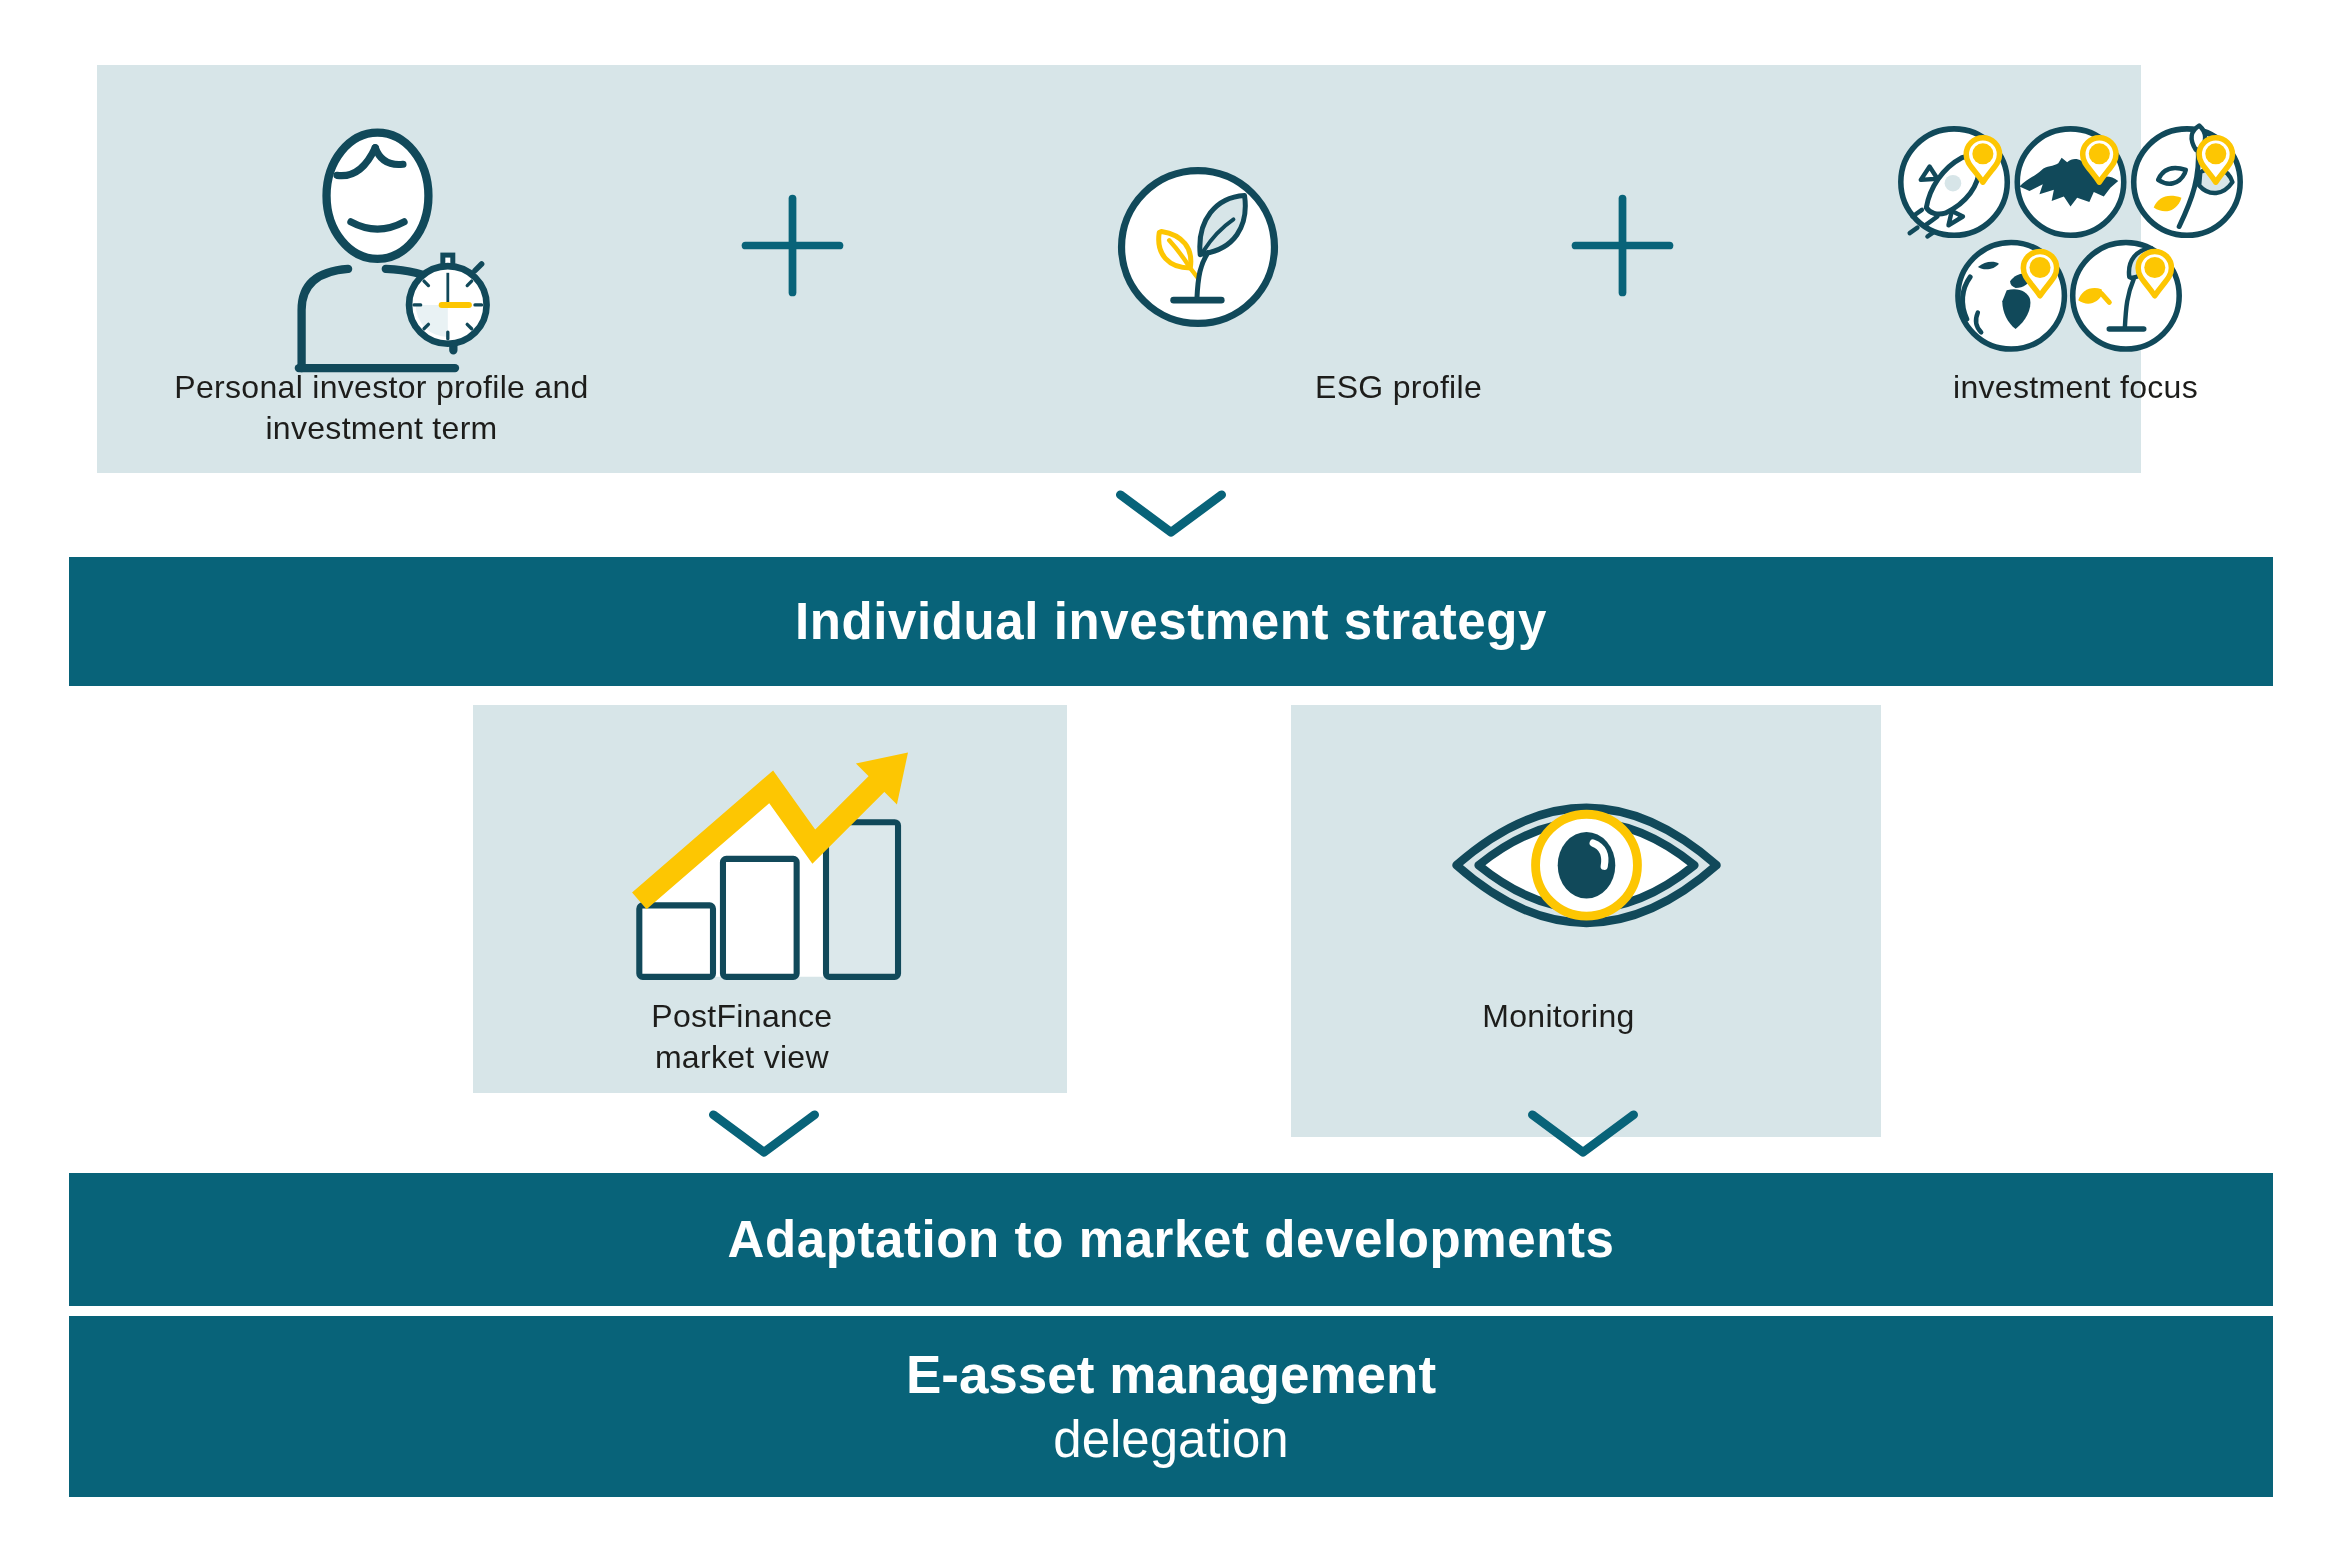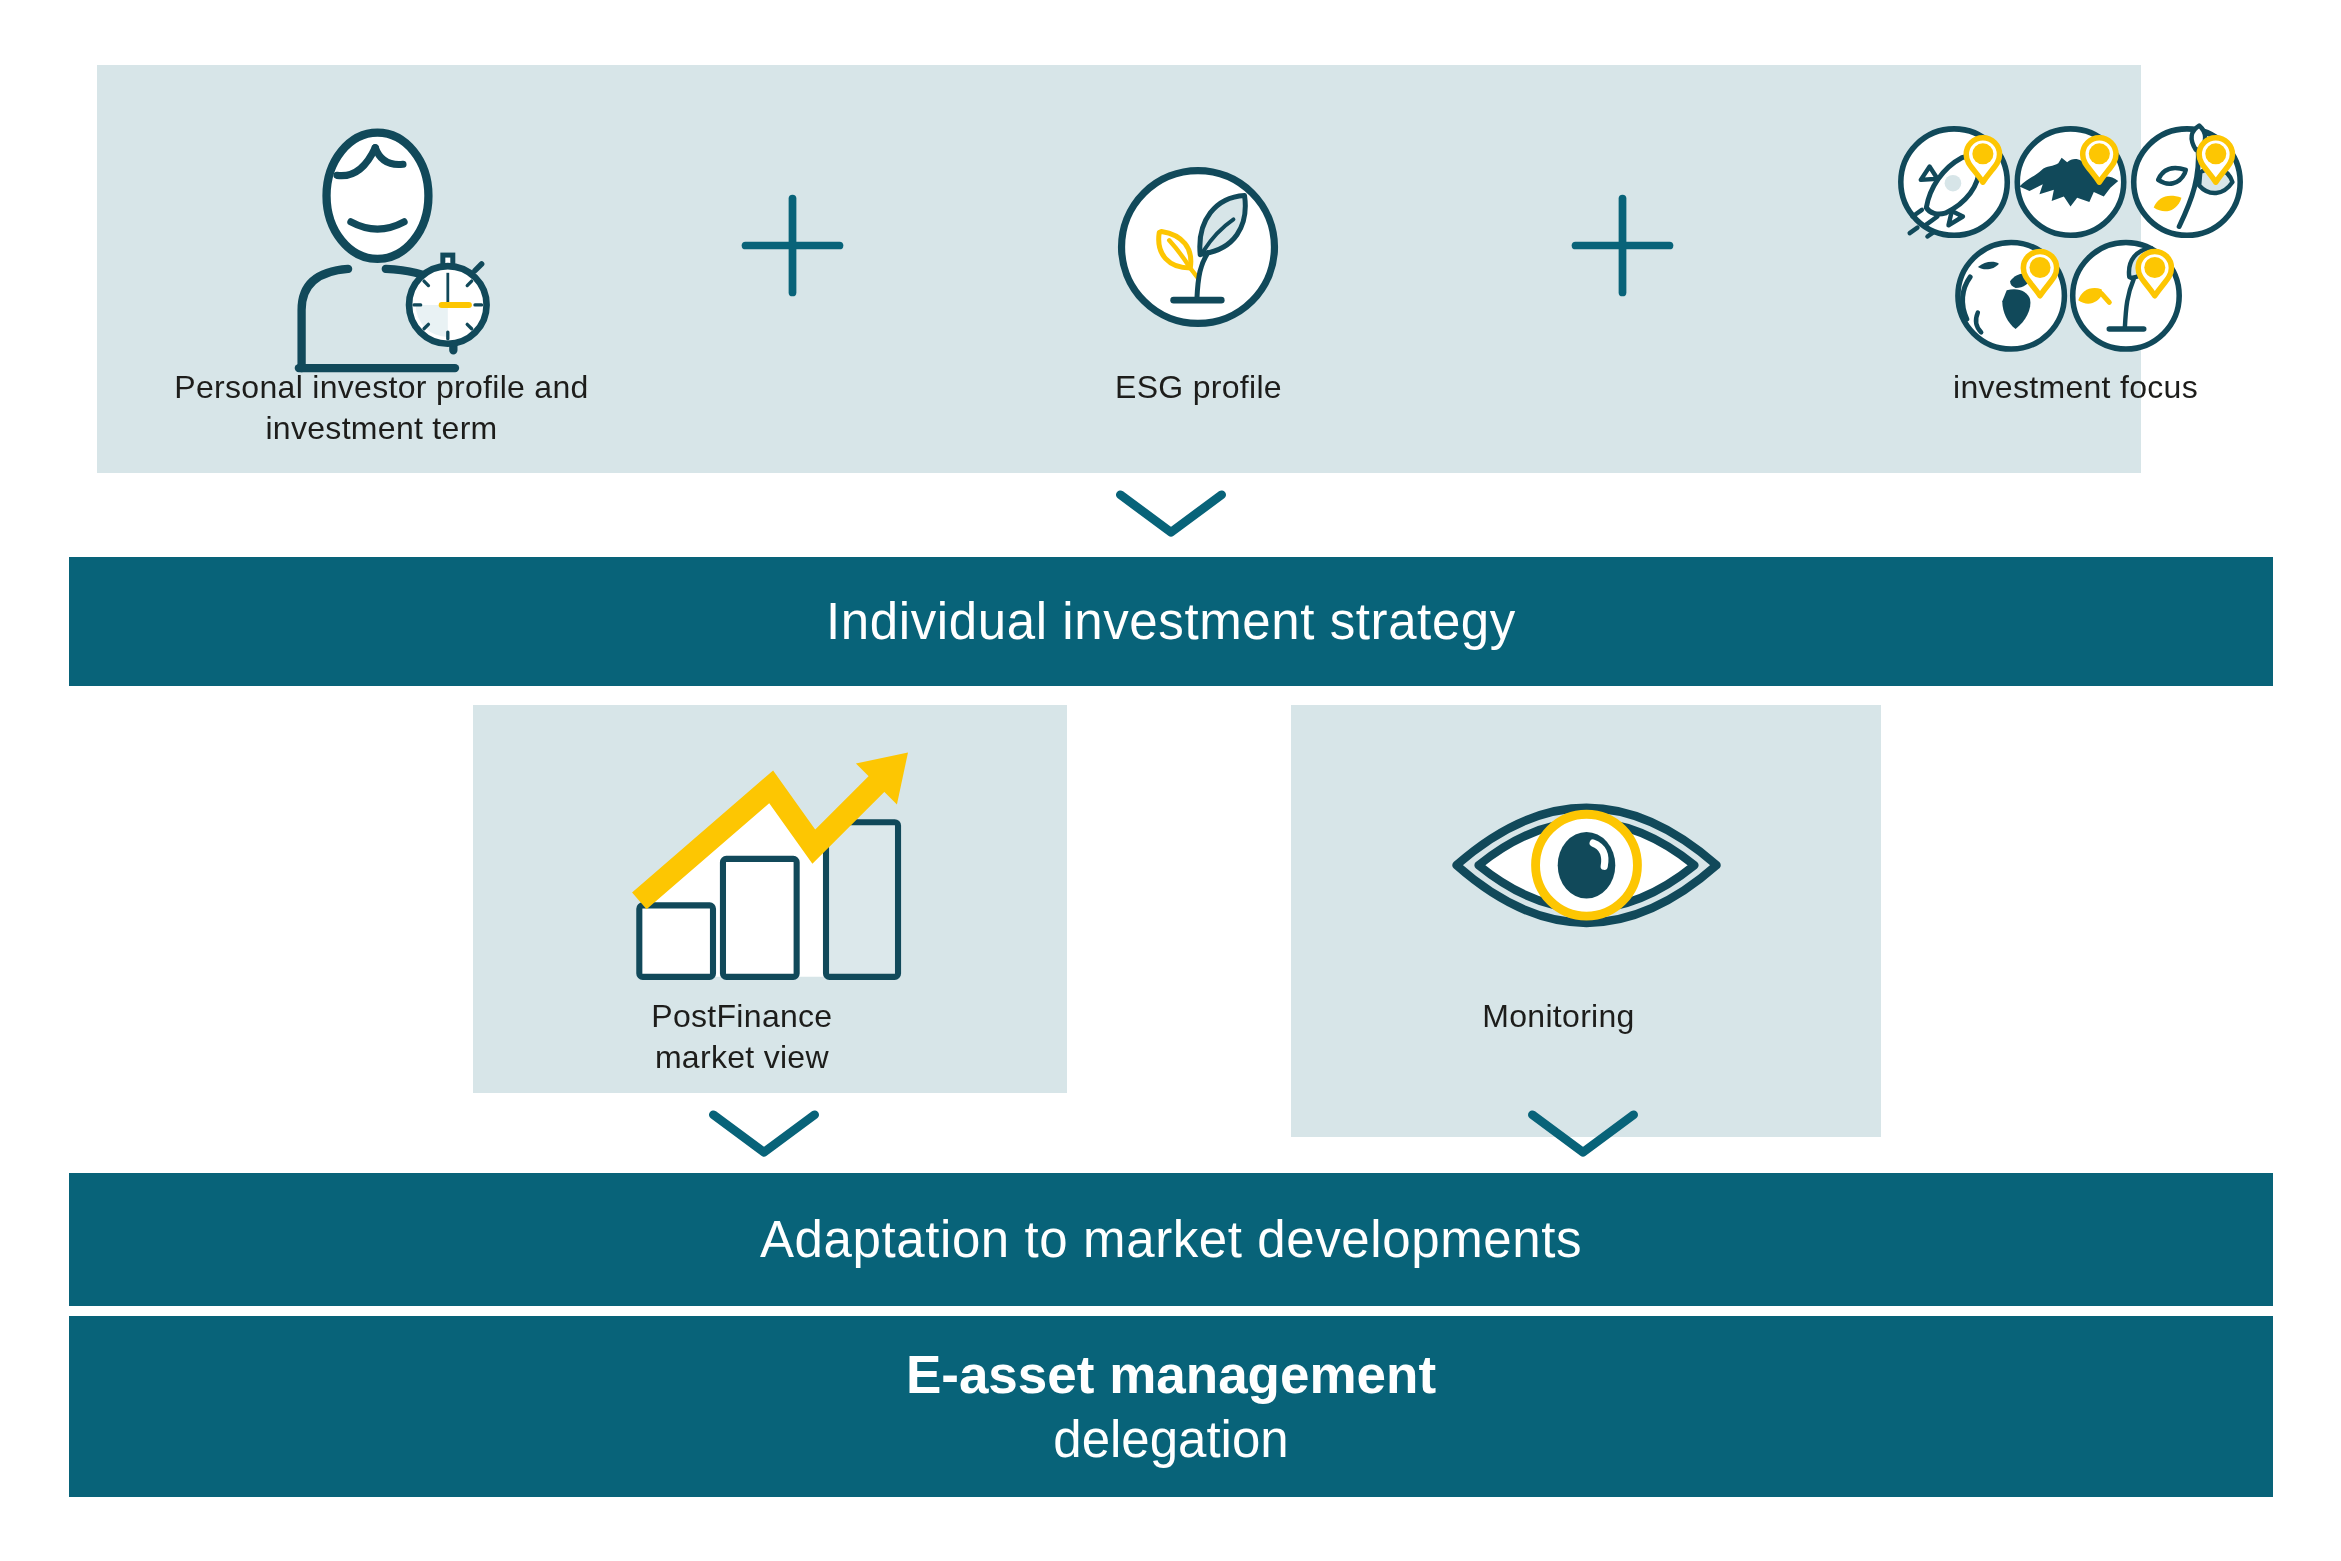--- a/index.html
+++ b/index.html
@@ -12,21 +12,21 @@
   html,body{margin:0;padding:0;background:#fff;}
   .page{position:relative;width:2342px;height:1561px;background:#ffffff;
         font-family:"Liberation Sans", sans-serif;overflow:hidden;}
   .panel{position:absolute;background:var(--panel);}
   .abs{position:absolute;}
   .label{position:absolute;width:499px;text-align:center;font-size:32px;
          line-height:41px;color:var(--text);letter-spacing:0.3px;}
   .label span{display:block;}
   .band{position:absolute;left:69px;width:2204px;background:var(--teal);
         display:flex;align-items:center;justify-content:center;color:#ffffff;}
-  .band-title{font-size:51px;letter-spacing:0.6px;font-weight:400;}
+  .band-title{font-size:51px;letter-spacing:0.6px;font-weight:700;}
   .deleg{flex-direction:column;}
   .deleg .l1{font-size:53px;font-weight:bold;line-height:65px;}
   .deleg .l2{font-size:51px;font-weight:400;line-height:65px;}
   svg{display:block;}
 </style>
 </head>
 <body>
 
 <div class="page">
 
@@ -69,21 +69,21 @@
     <svg class="abs" style="left:1019px;top:100px;" width="164" height="164" viewBox="0 0 296 296">
       <circle cx="148" cy="148" r="138" fill="#ffffff" stroke="#11495a" stroke-width="13"></circle>
       <path d="M 152 162 C 146 100 180 58 232 55 C 240 112 212 152 158 160 Z" fill="#d7e5e8" stroke="#11495a" stroke-width="9" stroke-linejoin="round"></path>
       <path d="M 158 155 Q 180 120 212 98" fill="none" stroke="#11495a" stroke-width="7" stroke-linecap="round"></path>
       <path d="M 78 122 C 72 162 96 186 134 186 C 140 150 120 126 82 120 Z" fill="#ffffff" stroke="#fdc602" stroke-width="9" stroke-linejoin="round"></path>
       <path d="M 96 136 Q 116 158 134 186 L 148 204" fill="none" stroke="#fdc602" stroke-width="8" stroke-linecap="round"></path>
       <path d="M 146 242 C 148 200 152 180 166 158" fill="none" stroke="#11495a" stroke-width="9" stroke-linecap="round"></path>
       <path d="M 104 244 L 190 244" stroke="#11495a" stroke-width="12" stroke-linecap="round"></path>
     </svg>
 
-    <div class="label" style="left:852px;top:302px;">
+    <div class="label" style="left:886px;top:302px;text-align:right;">
       <span>ESG profile</span>
       <span></span>
     </div>
 
     <svg class="abs" style="left:1473px;top:128px;" width="105" height="105" viewBox="0 0 190 190">
       <path d="M 95 10 L 95 180" stroke="#086379" stroke-width="14" stroke-linecap="round"></path>
       <path d="M 10 95 L 180 95" stroke="#086379" stroke-width="14" stroke-linecap="round"></path>
     </svg>
 
     <svg class="abs" style="left:1793px;top:55px;" width="361" height="244" viewBox="0 0 650 440">

